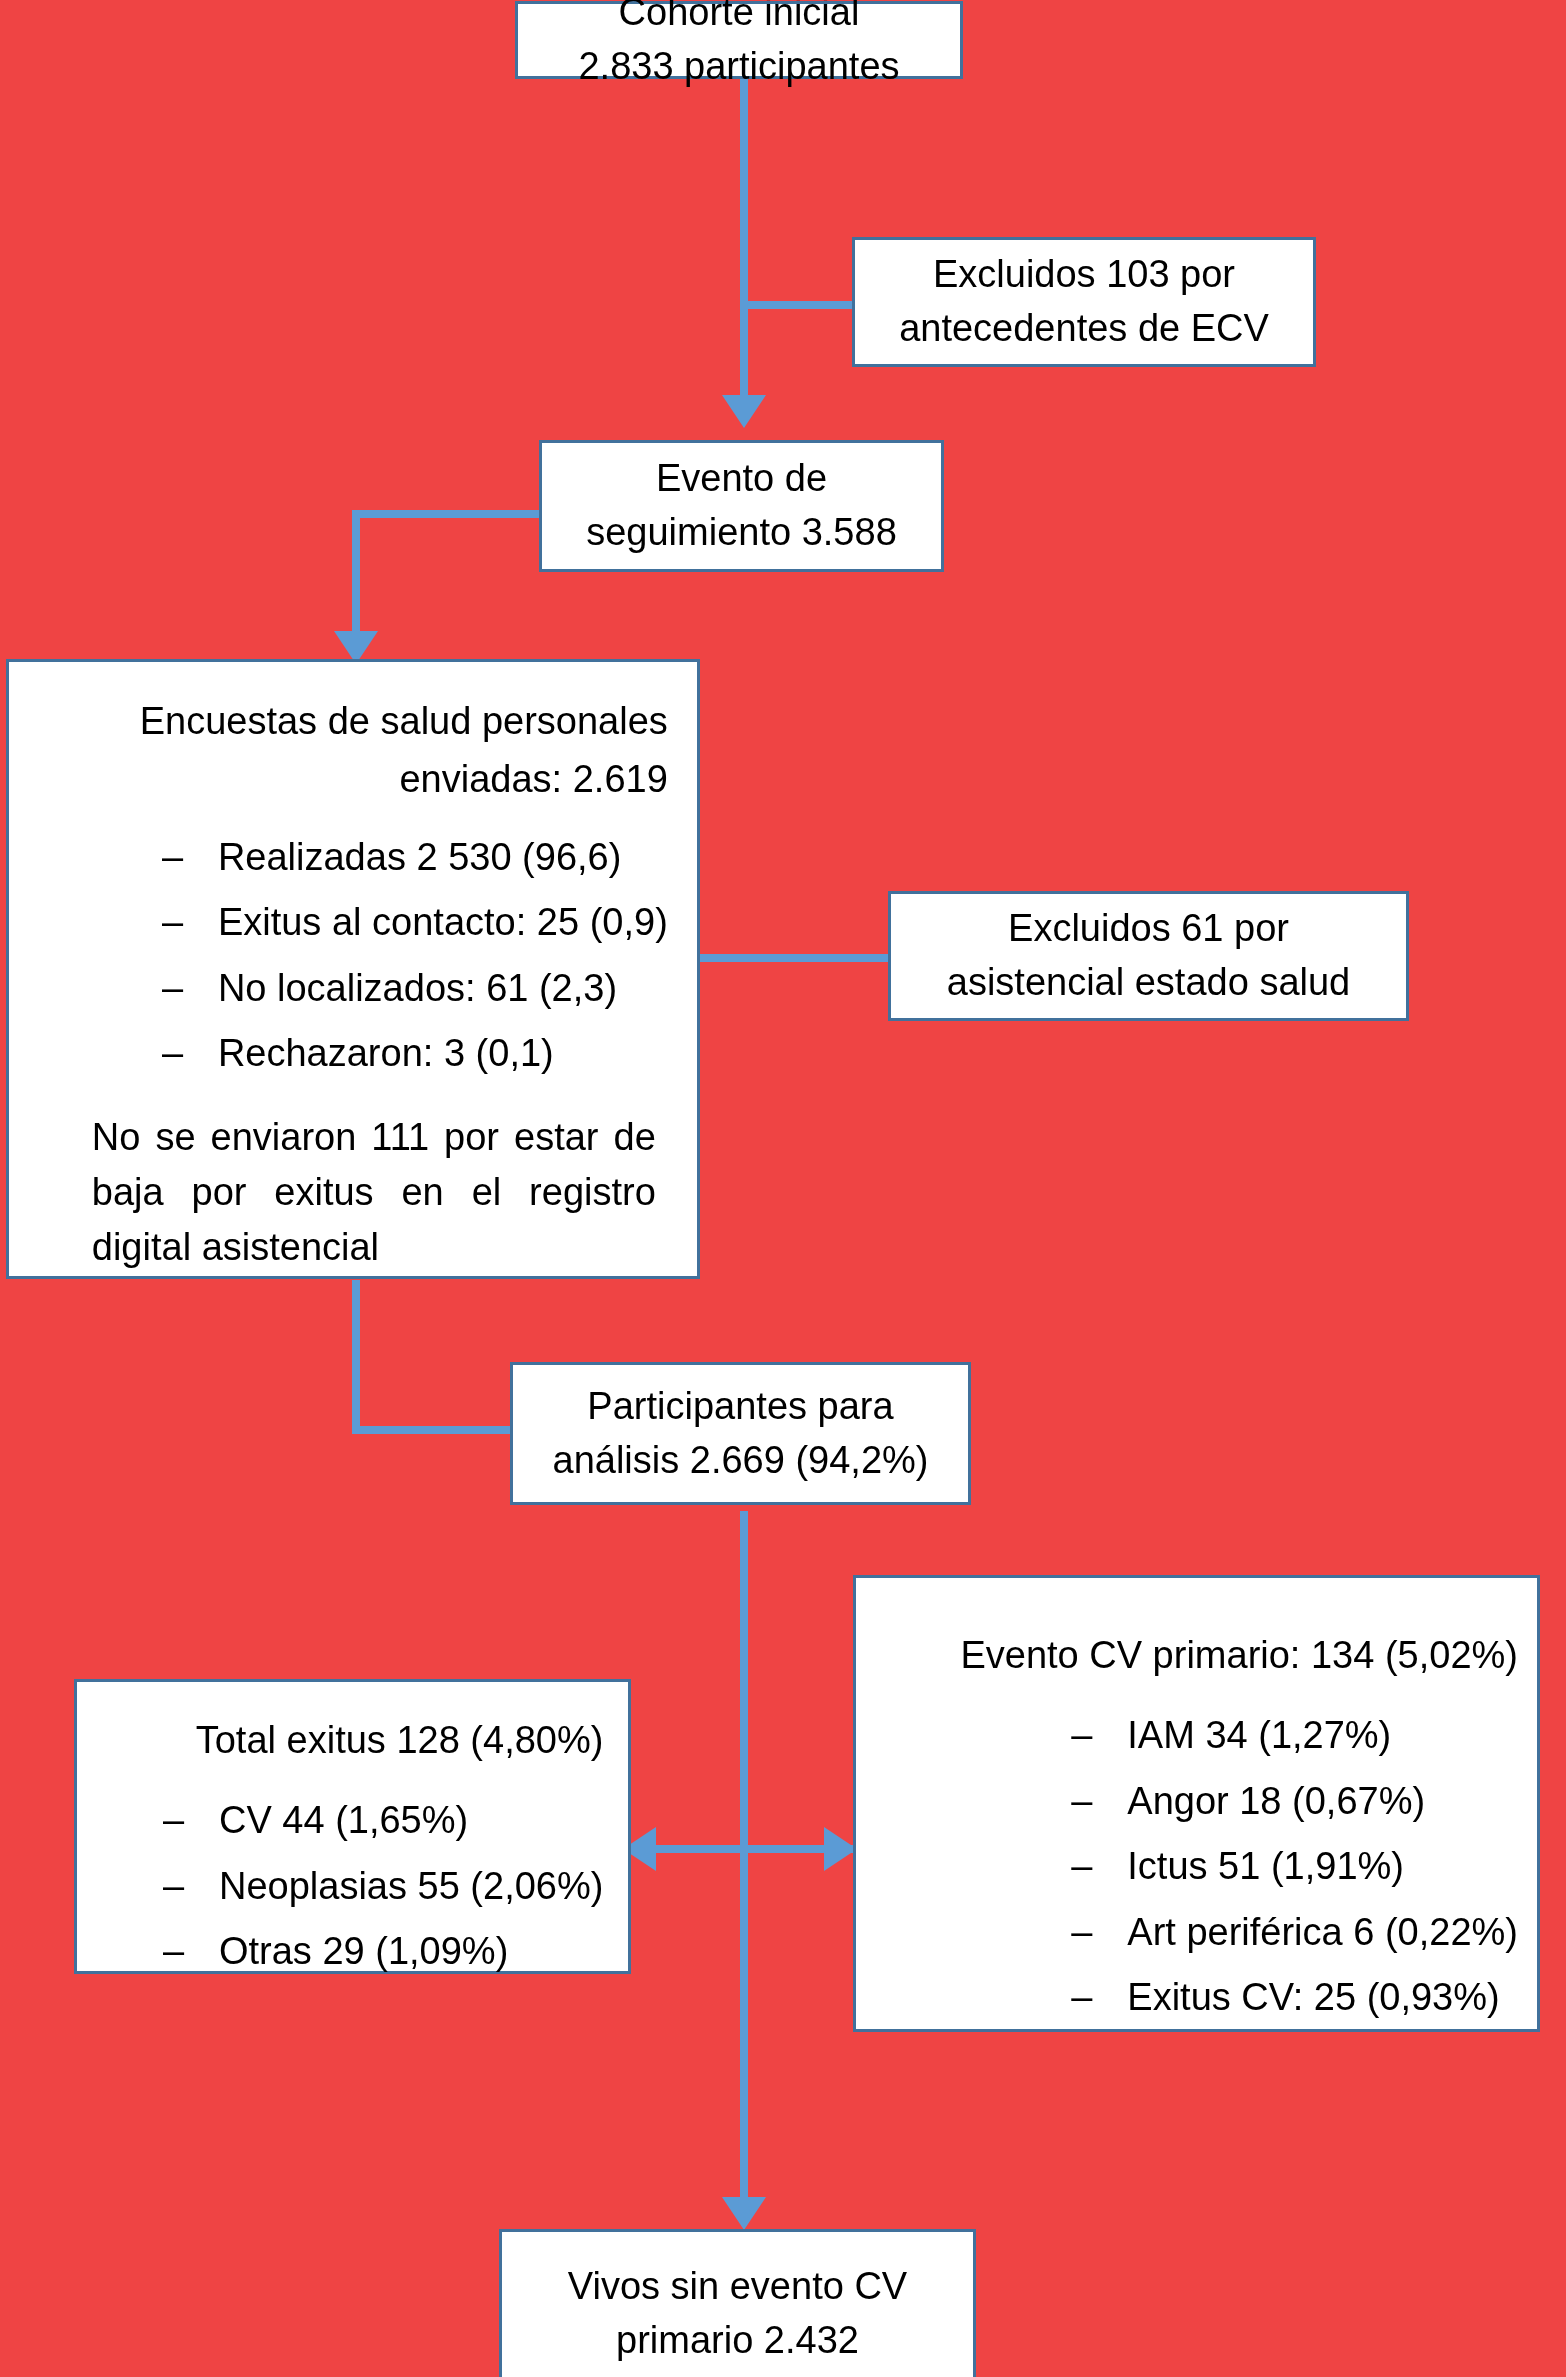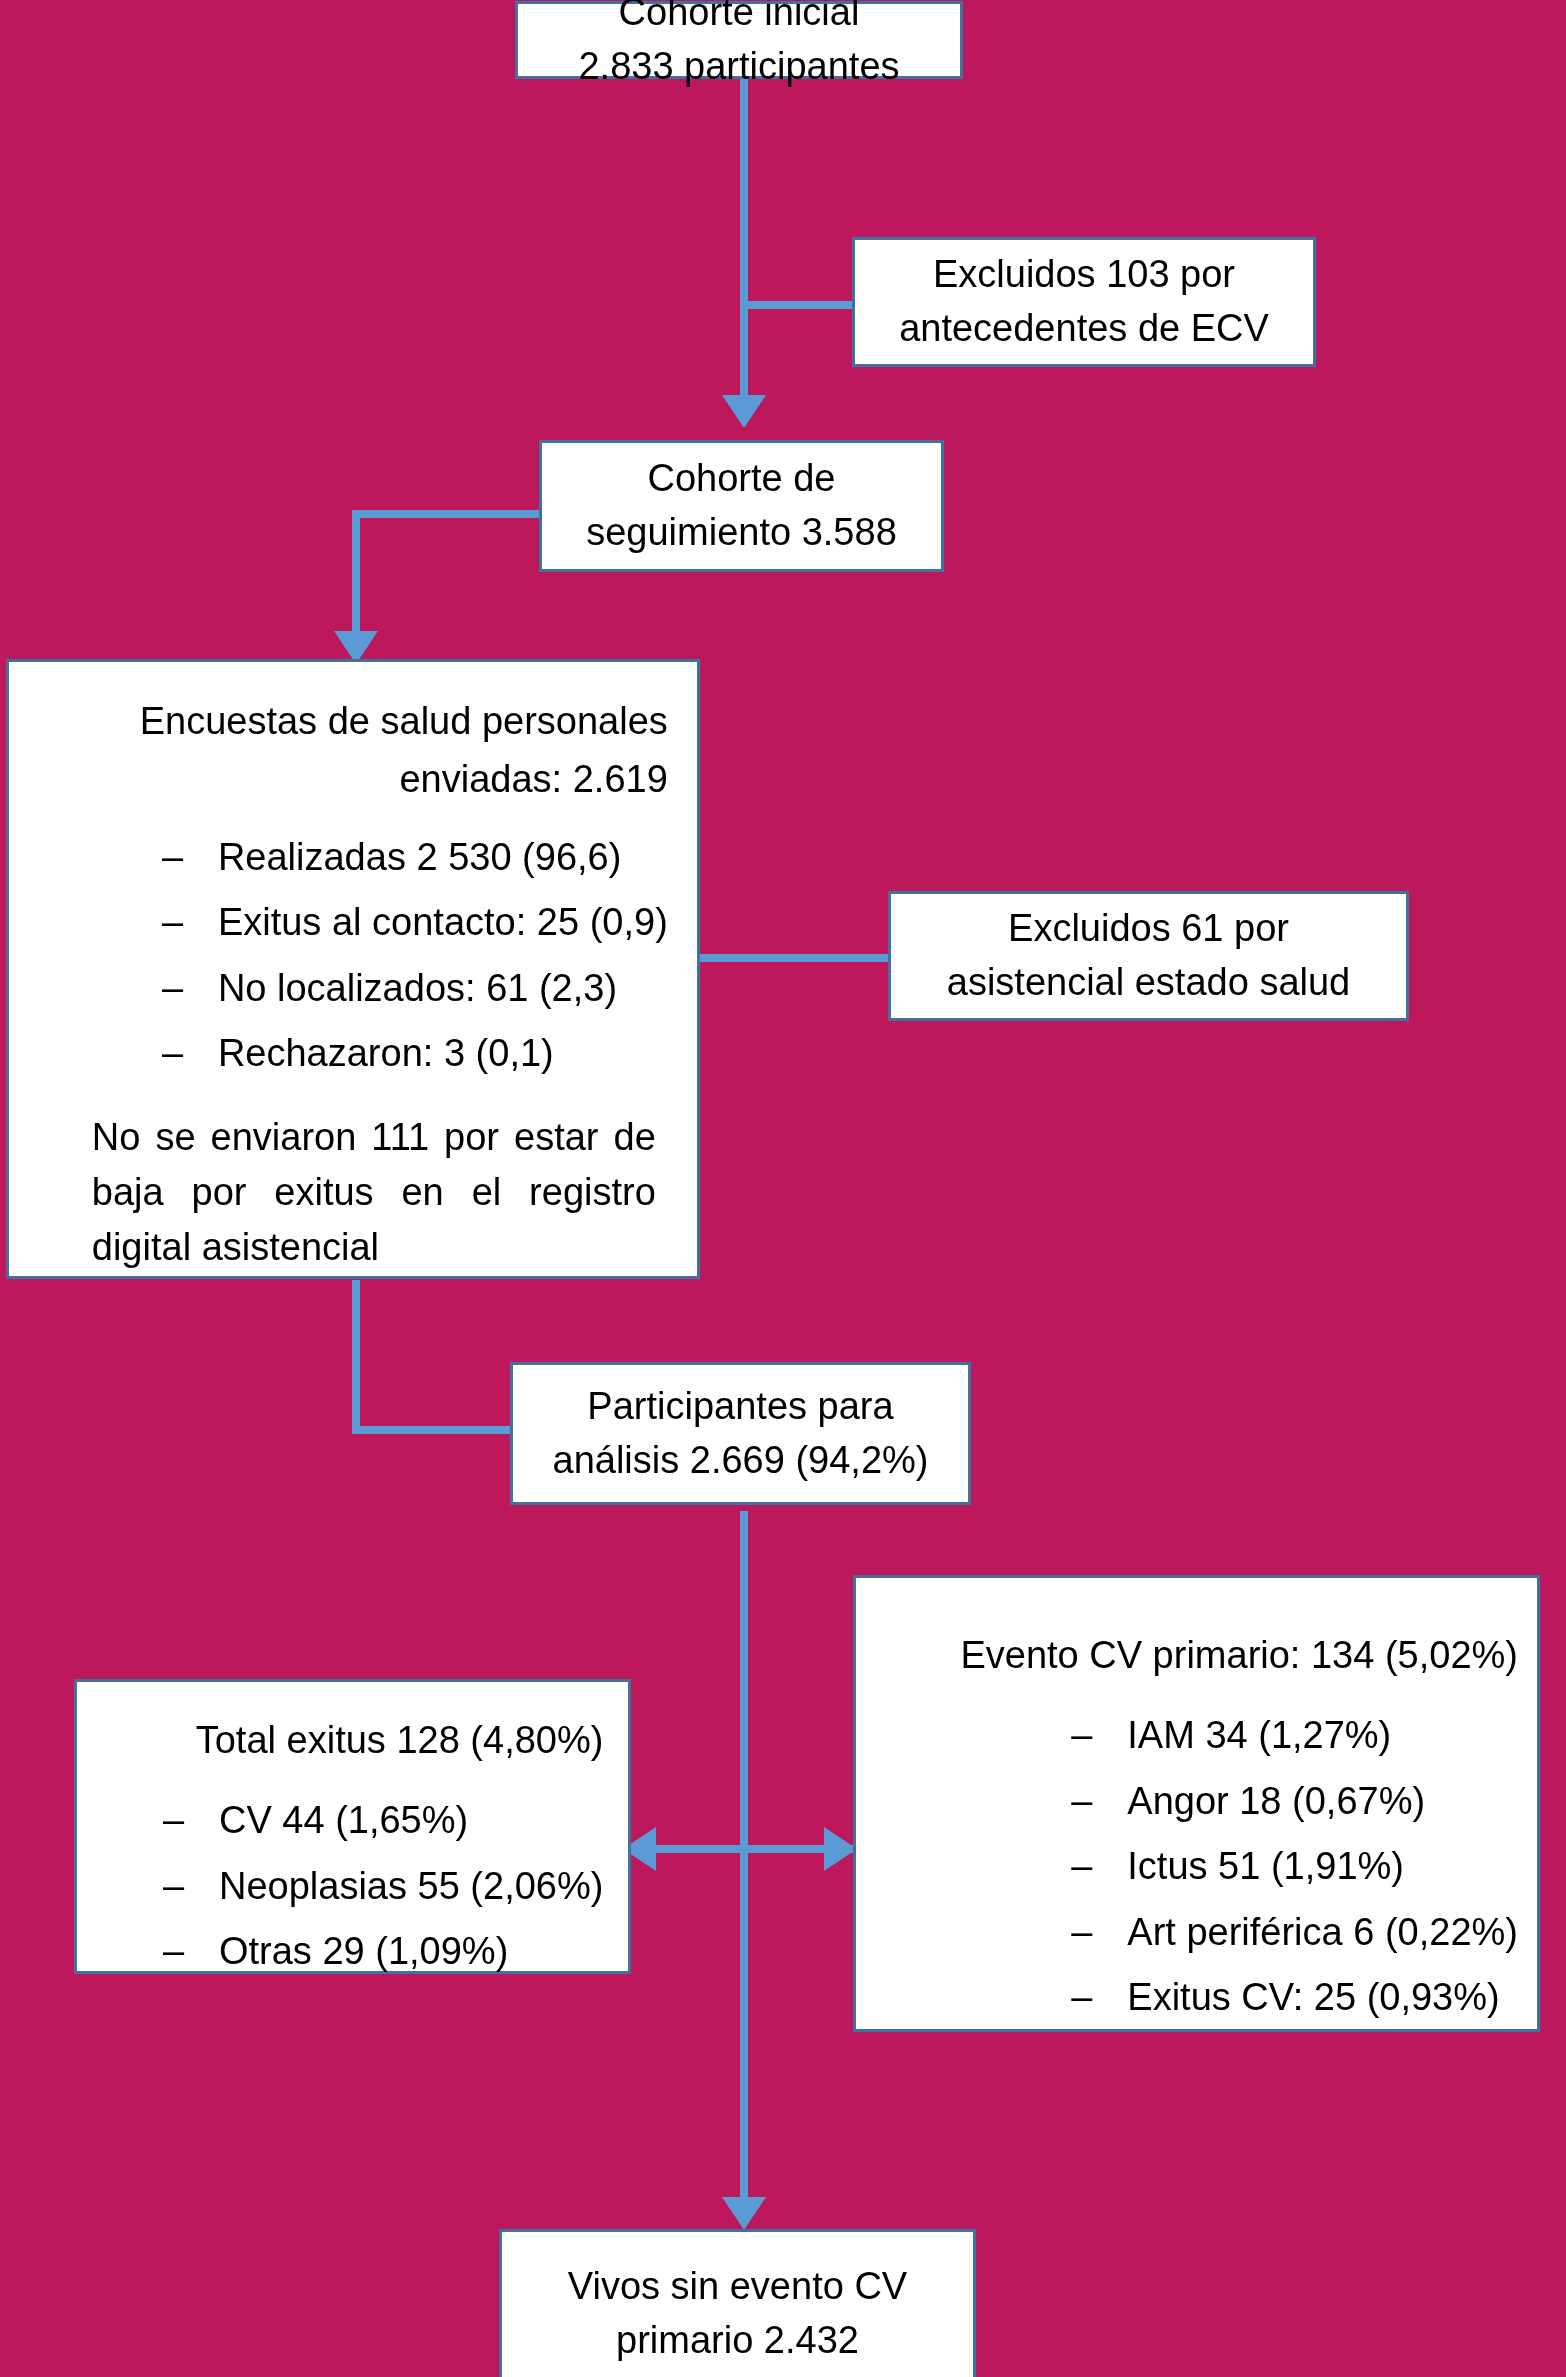--- a/index.html
+++ b/index.html
@@ -7,21 +7,21 @@
     padding: 0;
     background: #ffffff;
   }
   body {
     font-family: "Liberation Sans", sans-serif;
   }
   #canvas {
     position: relative;
     width: 1567px;
     height: 2377px;
-    background: #be185d;
+    background: #ef4444;
     overflow: hidden;
   }
   .box {
     position: absolute;
     box-sizing: border-box;
     border: 3.6px solid #41719C;
     background: #ffffff;
     color: #000000;
     display: flex;
     flex-direction: column;
@@ -147,21 +147,21 @@
     <span class="box-line">Cohorte inicial</span>
     <span class="box-line">2.833  participantes</span>
   </div>
 
   <div class="box center" style="left:852px; top:237px; width:464px; height:130px;align-items:center;">
     <span class="box-line">Excluidos 103 por</span>
     <span class="box-line">antecedentes de ECV</span>
   </div>
 
   <div class="box center" style="left:539px; top:440px; width:405px; height:132px;">
-    <span class="box-line">Cohorte de</span>
+    <span class="box-line">Evento de</span>
     <span class="box-line">seguimiento 3.588</span>
   </div>
 
   <div class="box left" style="left:5.8px; top:659px; width:694px; height:620px; padding:33px 29px 33px 35px; justify-content:flex-start;">
     <span class="head-line">Encuestas de salud personales</span>
     <span class="head-line">enviadas: 2.619</span>
     <ul class="dashlist">
       <li>
         <span class="dash">–</span>
         <span>Realizadas 2 530 (96,6)</span>

